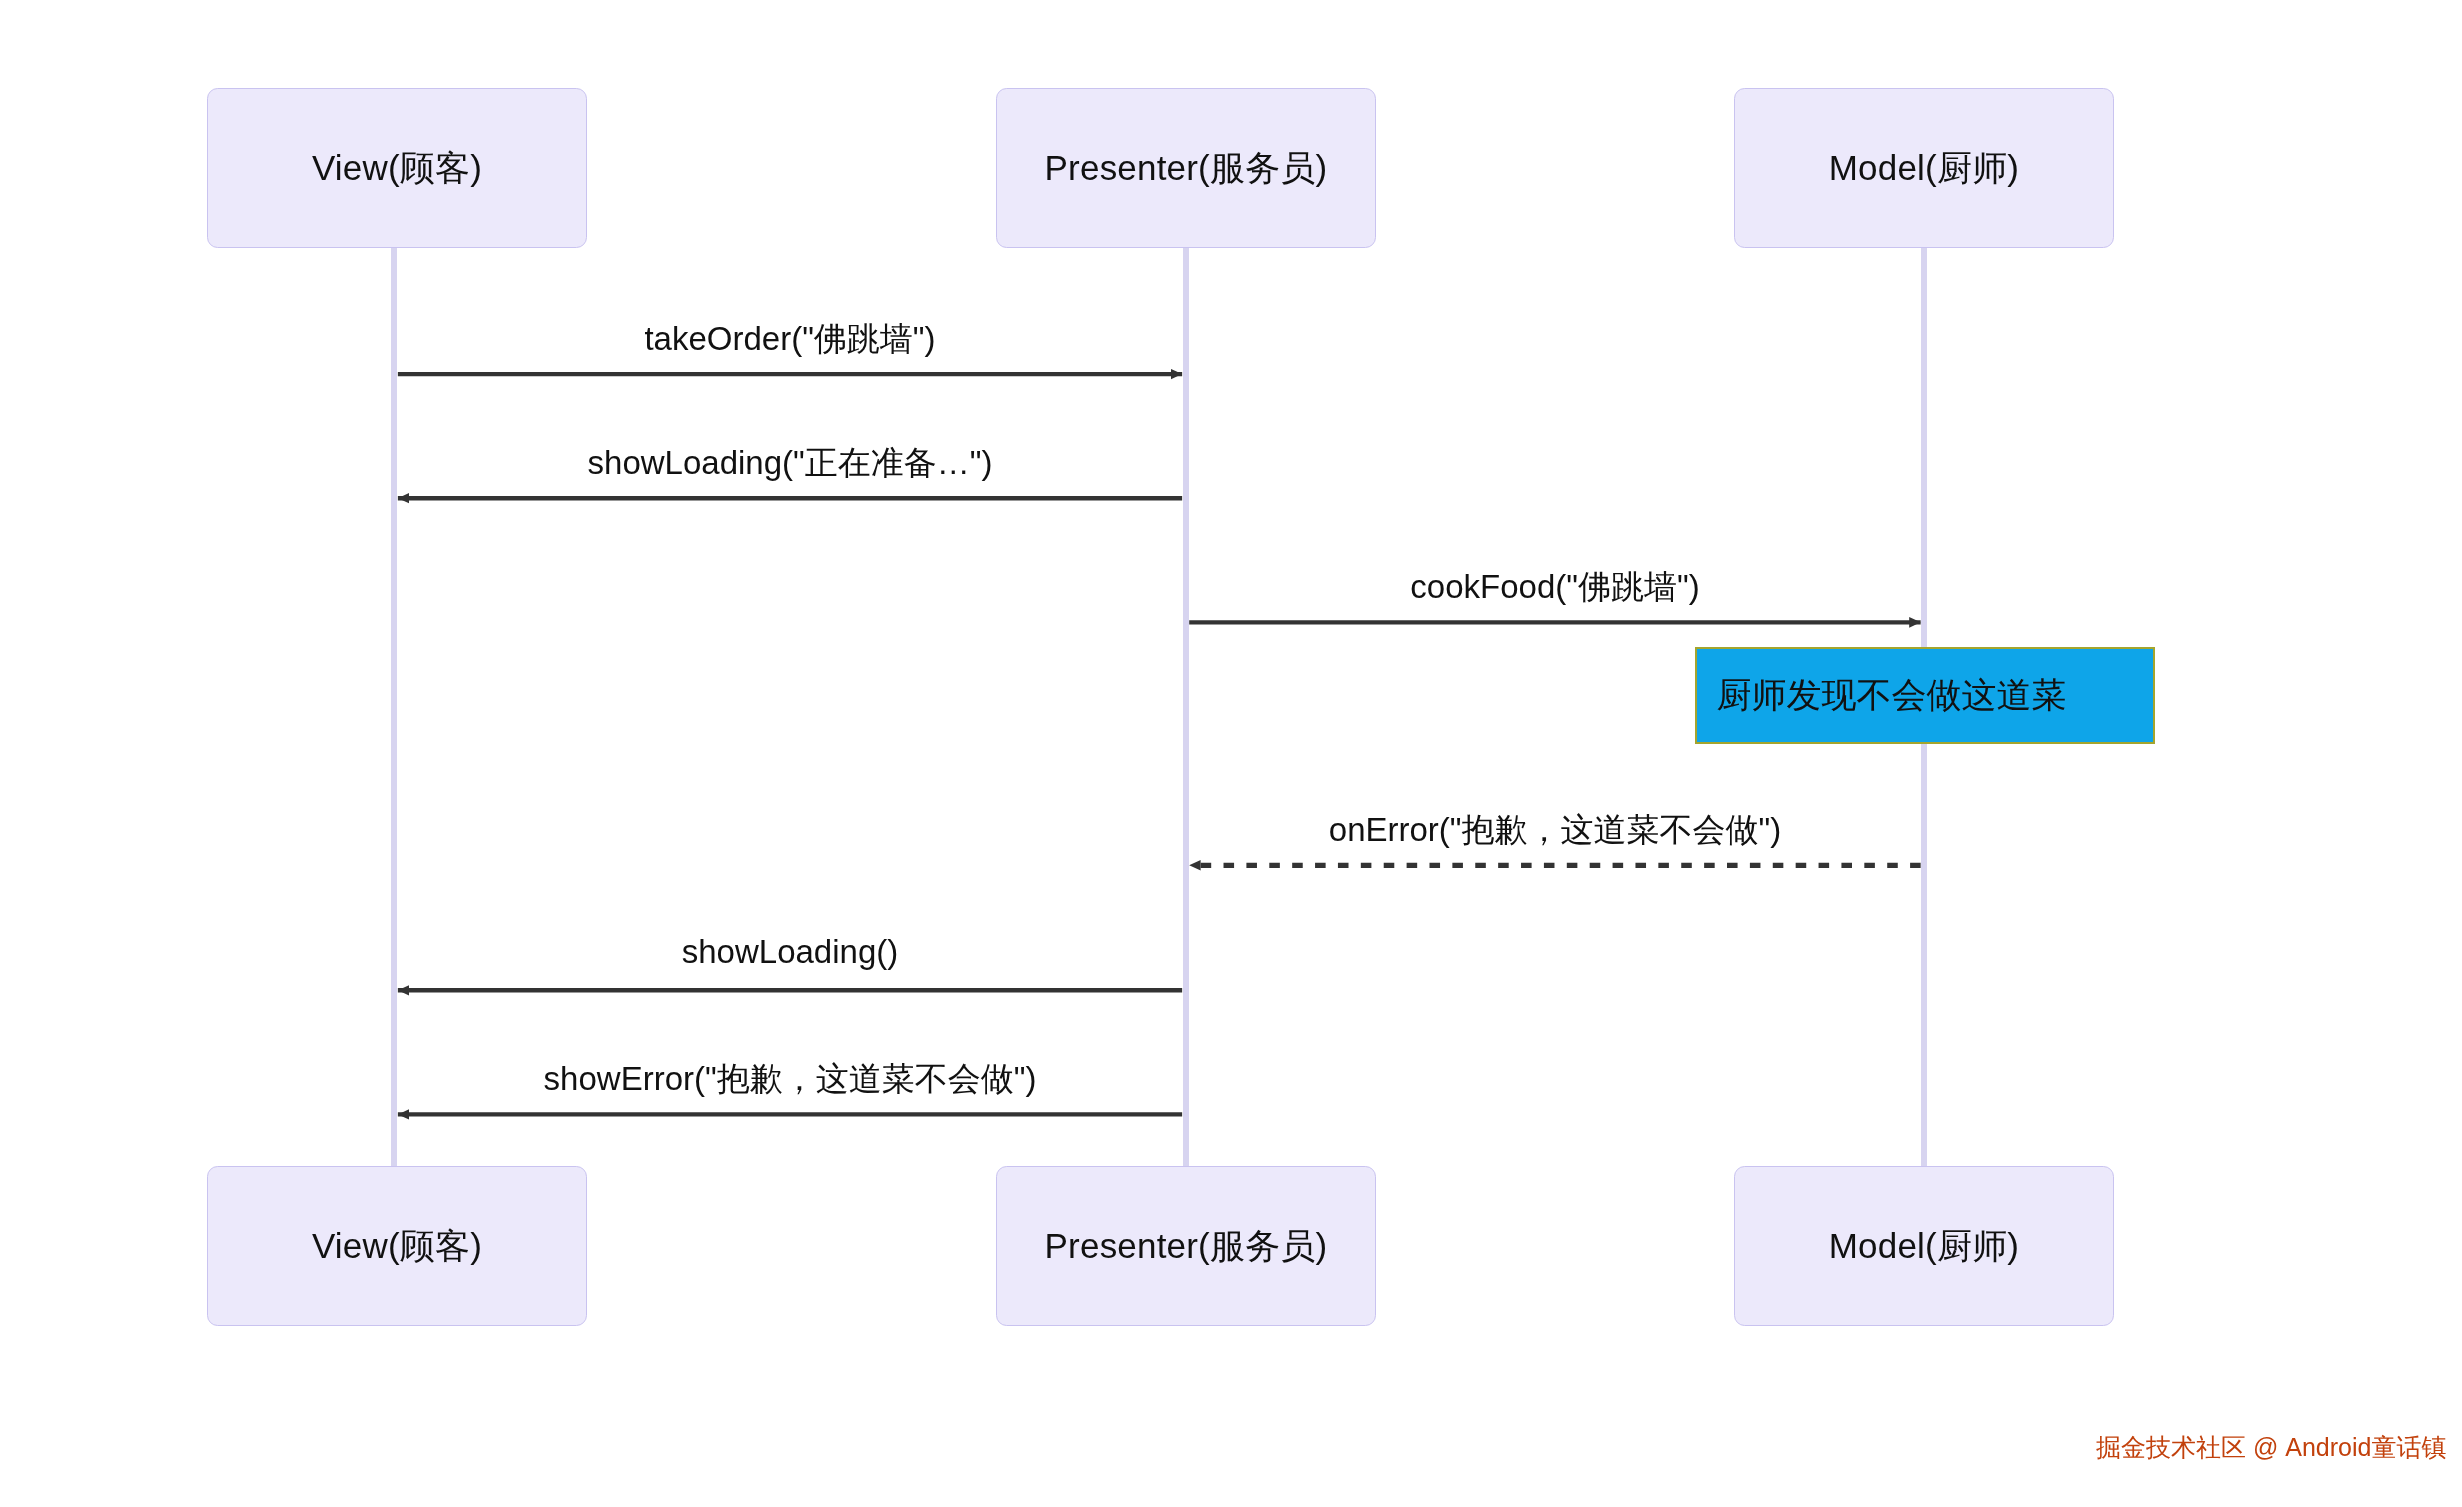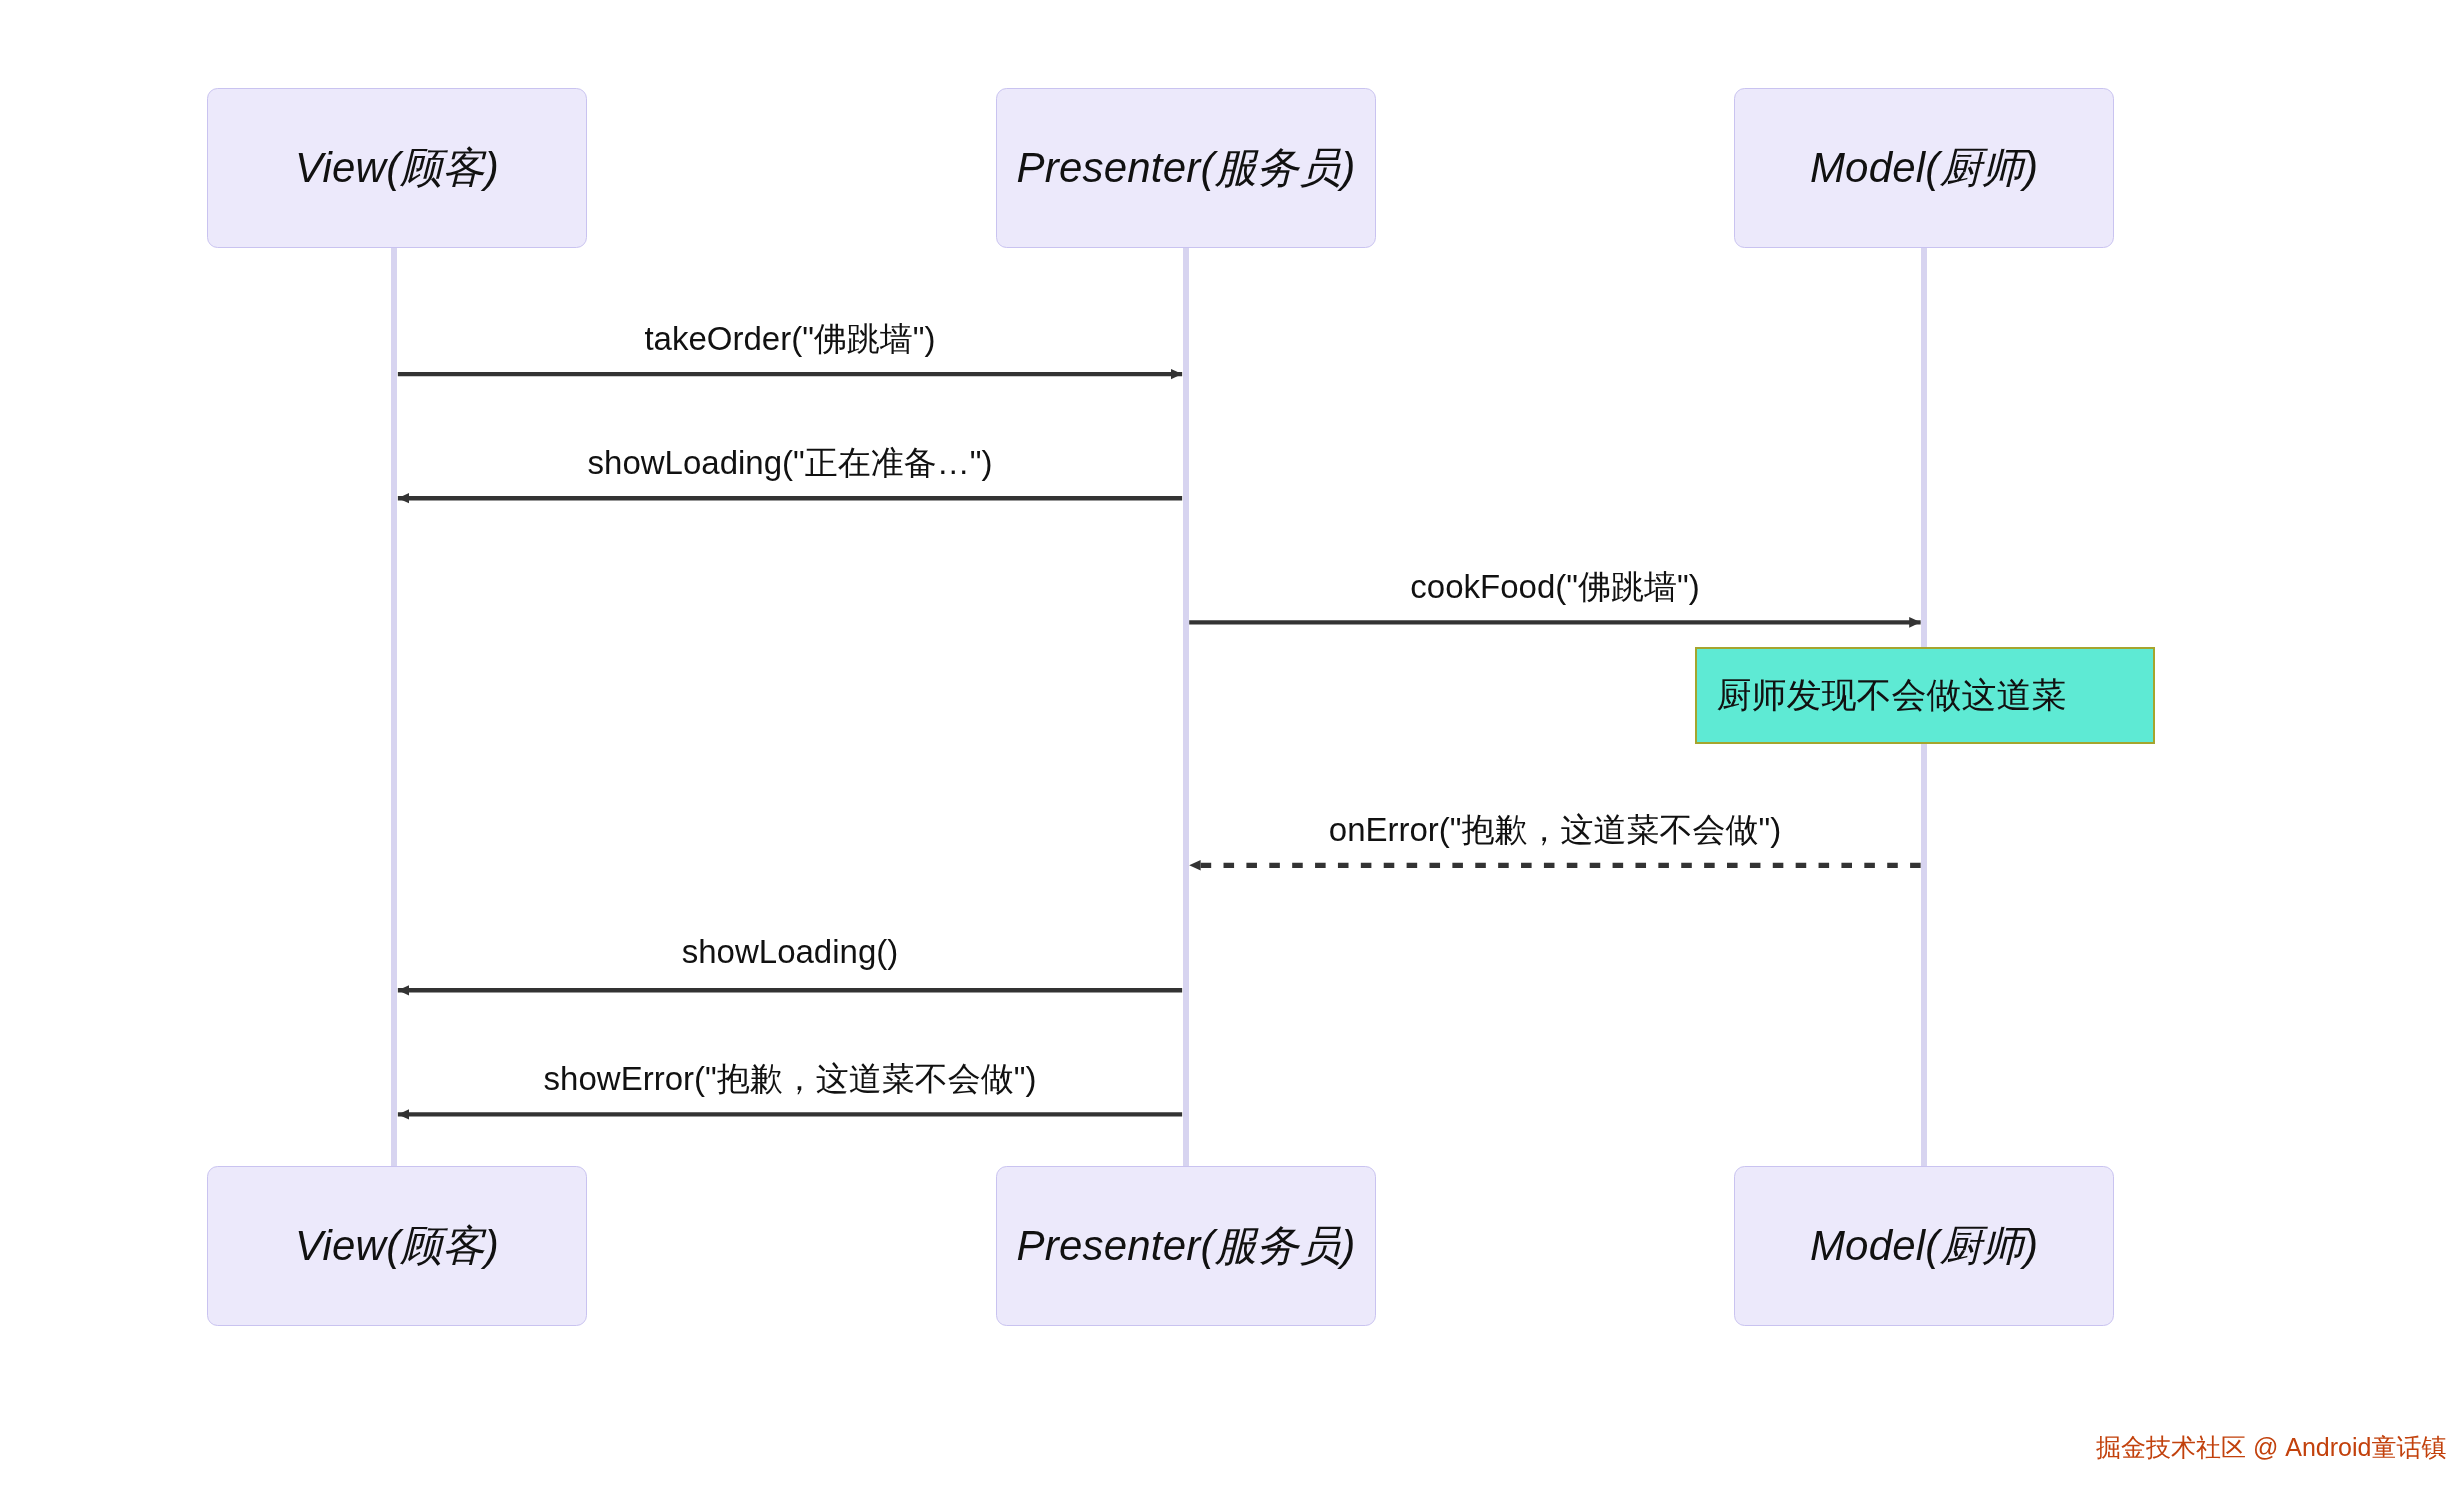--- a/index.html
+++ b/index.html
@@ -10,24 +10,23 @@
   #diagram{position:absolute;inset:0;width:2462px;height:1507px;}
 
   .participant{
     position:absolute;
     background:#ece9fb;
     border:1.8px solid #c9c3f0;
     border-radius:10.6px;
     box-sizing:border-box;
     display:flex;align-items:center;justify-content:center;
     color:#111;
-    font-size:42px;
+    font-size:35px;
     letter-spacing:0.2px;
     white-space:nowrap;
-    font-style:italic;
   }
   .lifeline{
     position:absolute;
     width:6.2px;
     background:#d7d4f0;
   }
   .msg-label{
     position:absolute;
     font-size:33px;
     color:#1a1a1a;
@@ -107,20 +106,20 @@
     </div>
   <div id="labels">
       <div class="msg-label" style="left: 790px; top: 317px; color: rgb(17, 17, 17);">takeOrder("佛跳墙")</div>
       <div class="msg-label" style="left: 790px; top: 441px; color: rgb(17, 17, 17);">showLoading("正在准备…")</div>
       <div class="msg-label" style="left: 1555px; top: 565px; color: rgb(17, 17, 17);">cookFood("佛跳墙")</div>
       <div class="msg-label" style="left: 1555px; top: 808px; color: rgb(17, 17, 17);">onError("抱歉，这道菜不会做")</div>
       <div class="msg-label" style="left: 790px; top: 933px; color: rgb(17, 17, 17);">showLoading()</div>
       <div class="msg-label" style="left: 790px; top: 1057px; color: rgb(17, 17, 17);">showError("抱歉，这道菜不会做")</div>
     </div>
   <div id="notes">
-      <div class="note" style="left: 1695px; top: 647px; width: 460px; height: 97px; background: #5eead4; border-color: rgb(165, 165, 46);">
+      <div class="note" style="left: 1695px; top: 647px; width: 460px; height: 97px; background: #0ea5e9; border-color: rgb(165, 165, 46);">
         <span>厨师发现不会做这道菜</span>
       </div>
     </div>
 
   <div class="watermark" style="left: 2096px; top: 1431px; color: #c2410c;">掘金技术社区 @ Android童话镇</div>
 </div>
 
 
 </body></html>

